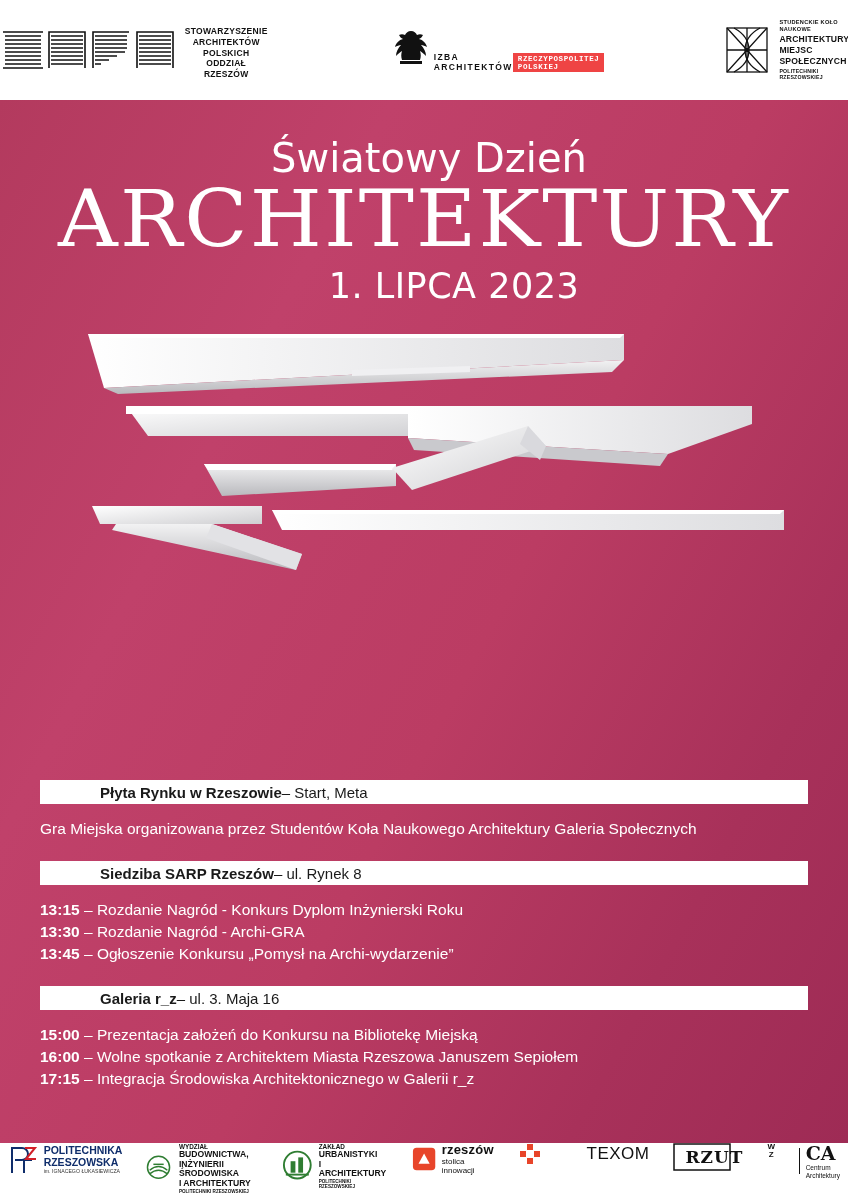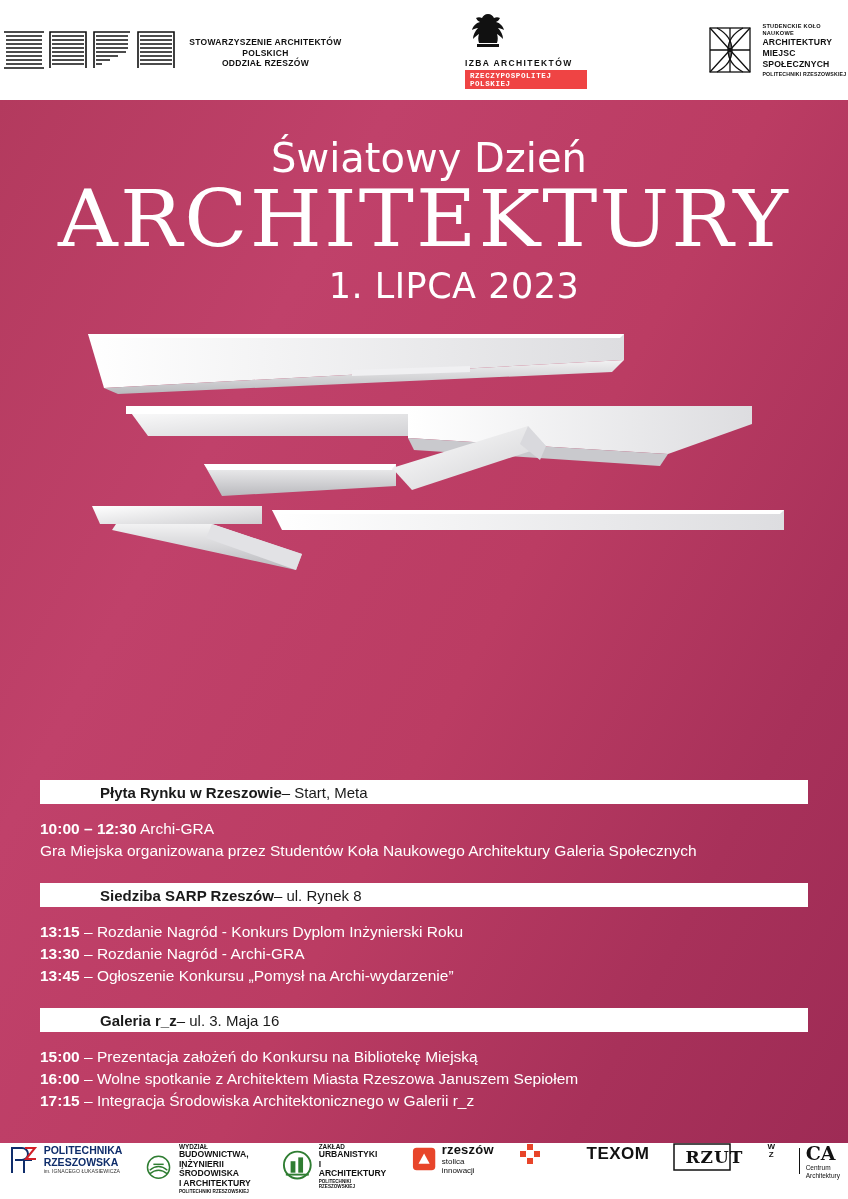--- a/index.html
+++ b/index.html
@@ -45,22 +45,22 @@
     font-weight: bold;
     letter-spacing: .3px;
     color: #111;
     text-align: center;
     line-height: 1.25;
   }
 
   
   .iarp {
     display: flex;
-    flex-direction: column;
-    align-items: flex-start;
+    flex-direction: row;
+    align-items: flex-end;
   }
   .iarp-eagle svg { display: block; }
   .iarp-line1 {
     font-size: 8.5px;
     font-weight: bold;
     letter-spacing: 1.4px;
     color: #111;
     margin-top: 3px;
   }
   .iarp-line2 {
@@ -187,21 +187,21 @@
   }
   .sp-txt { line-height: 1.12; }
   .sp-a { font-size: 10.5px; font-weight: bold; color: #0f2d6b; }
   .sp-b { font-size: 10.5px; font-weight: bold; color: #0f2d6b; }
   .sp-c { font-size: 5.2px; color: #333; }
   .green-a { font-size: 6.4px; font-weight: bold; color: #111; }
   .green-b { font-size: 8.6px; font-weight: bold; color: #111; }
   .green-c { font-size: 4.6px; font-weight: bold; color: #111; }
   .rz-a { font-size: 13px; font-weight: bold; color: #111; letter-spacing: .2px;}
   .rz-b { font-size: 8px; color: #111; }
-  .texom { font-size: 17px; font-weight: bold; color: #111; letter-spacing: .5px; margin-left: 37px; }
+  .texom { font-size: 17px; font-weight: normal; color: #111; letter-spacing: .5px; margin-left: 37px; }
   .rzut { font-family: "DejaVu Serif", serif; font-size: 17px; font-weight: bold; color: #111; letter-spacing: 1px; }
   .wz { font-size: 8px; font-weight: bold; color: #111; line-height: 1.05; text-align: center;}
   .ca-a { font-family: "DejaVu Serif", serif; font-size: 19px; font-weight: bold; color: #111; }
   .ca-b { font-size: 6.5px; color: #111; }
   .divider-v {
     width: 1px; height: 26px; background: #111;
   }
 </style>
 </head>
 <body>
@@ -316,23 +316,20 @@
   </div>
 
   <div class="program">
 
     <div class="band">
       <b>Płyta Rynku w Rzeszowie</b>
         <span class="rest"> – Start, Meta</span>
     </div>
     <div class="entries gap-after">
       <div class="row">
-        <span class="t">10:00 – 12:30</span><span> Archi-GRA</span>
-      </div>
-      <div class="row">
         <span class="t"></span><span>Gra Miejska organizowana przez Studentów Koła Naukowego Architektury Galeria Społecznych</span>
       </div>
     </div>
 
     <div class="band">
       <b>Siedziba SARP Rzeszów</b>
         <span class="rest"> – ul. Rynek 8</span>
     </div>
     <div class="entries gap-after">
       <div class="row">

